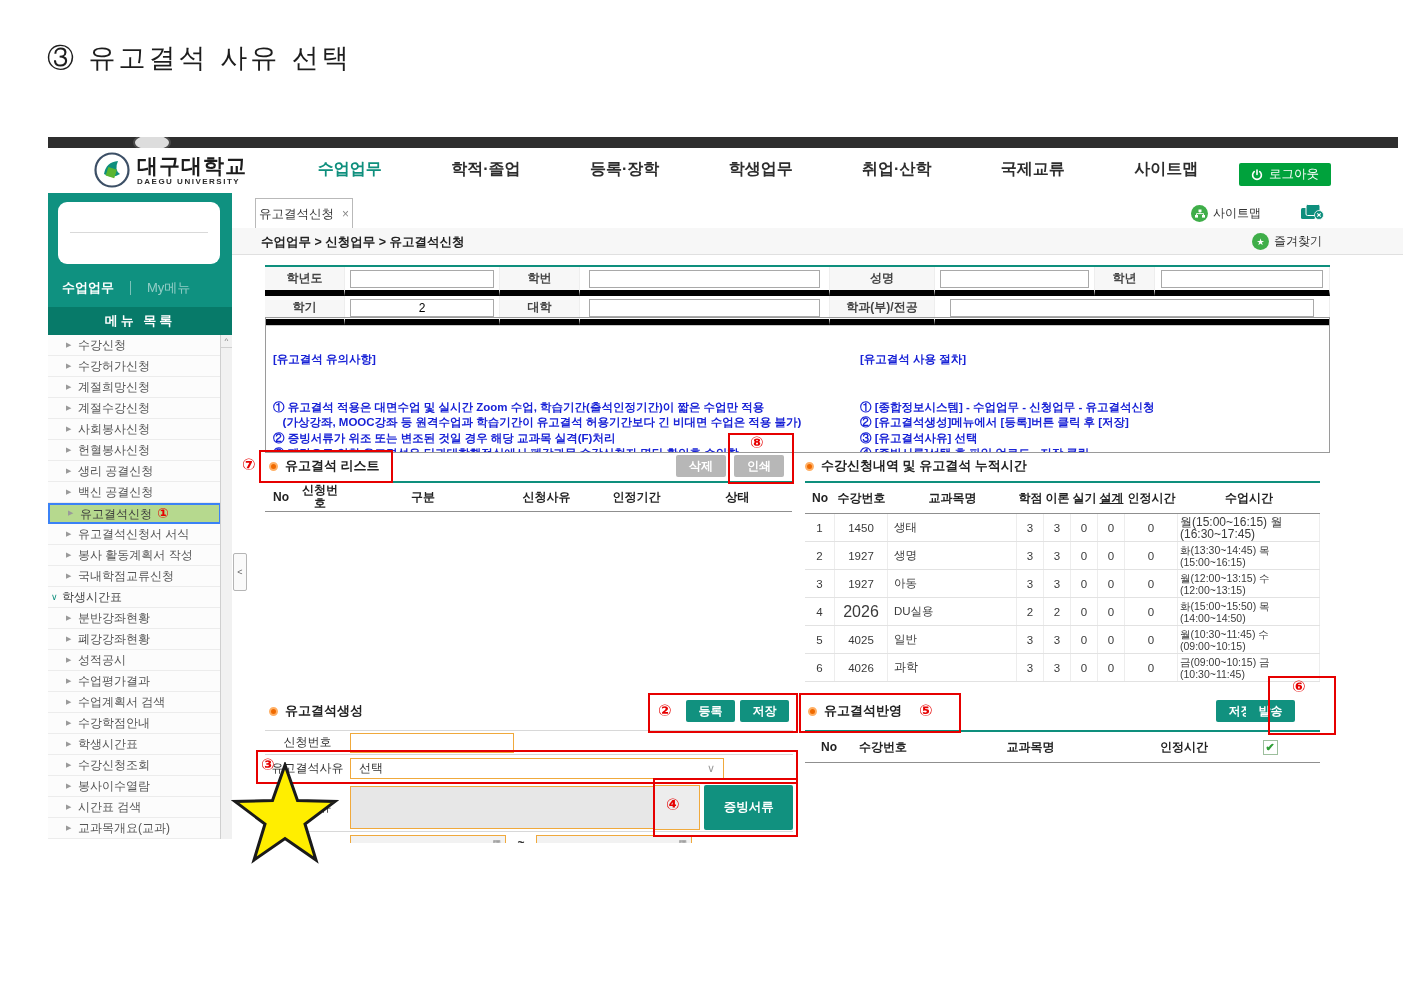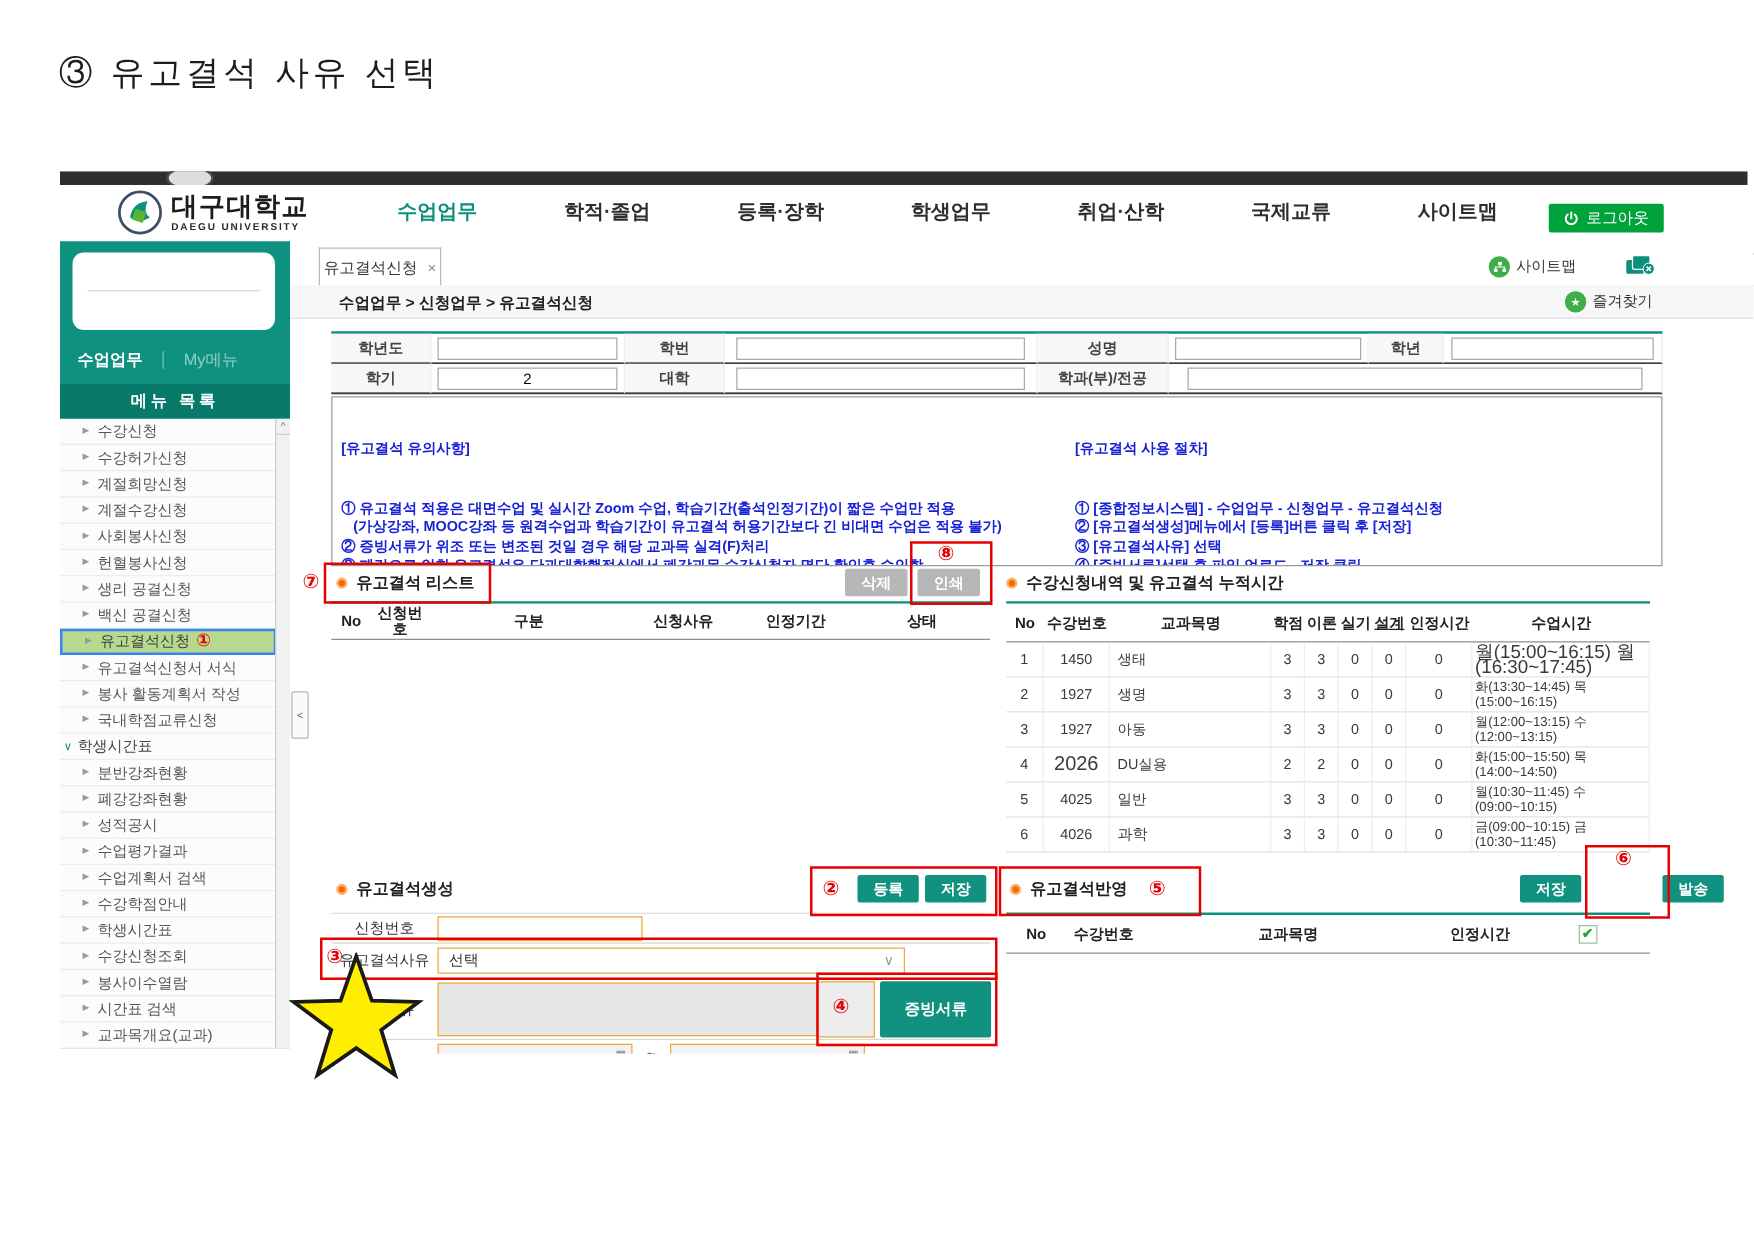--- a/index.html
+++ b/index.html
@@ -59,28 +59,28 @@
   .tabstrip{position:absolute;left:184px;top:61px;width:1171px;height:30px;border-bottom:1px solid #b9b9b9;background:#fff;}
   .tab{position:absolute;left:23px;top:0;width:96px;height:30px;border:1px solid #b9b9b9;border-bottom:none;
        background:#fff;display:flex;align-items:center;justify-content:center;gap:8px;font-size:12.5px;color:#333;cursor:pointer;}
   .tab .x{color:#888;font-size:12px;cursor:pointer;}
   .chip{display:flex;align-items:center;gap:5px;font-size:12px;color:#333;cursor:pointer;}
   .gicon{width:17px;height:17px;border-radius:50%;background:#3fae49;color:#fff;display:flex;
          align-items:center;justify-content:center;font-size:9px;}
   .sitemap-chip{position:absolute;left:1143px;top:68px;}
   .win-icon{position:absolute;left:1252px;top:67px;cursor:pointer;}
   .crumb-row{position:absolute;left:184px;top:91px;width:1171px;height:26px;background:#f7f7f7;border-bottom:1px solid #e0e0e0;}
-  .crumb{position:absolute;left:39px;top:6px;font-size:12.5px;font-weight:bold;color:#222;}
+  .crumb{position:absolute;left:29px;top:6px;font-size:12.5px;font-weight:bold;color:#222;}
   .fav-chip{position:absolute;right:81px;top:5px;}
 
   
   .info-table{position:absolute;left:217px;top:128px;width:1065px;border-top:2px solid #0e8f7d;
               border-bottom:1px solid #c9c9c9;display:grid;
               grid-template-columns:80px 155px 80px 250px 105px 160px 60px 175px;}
-  .info-cell{height:23px;border-bottom:1px solid #000000;display:flex;align-items:center;justify-content:center;
+  .info-cell{height:23px;border-bottom:6px solid #000000;display:flex;align-items:center;justify-content:center;
              font-size:12px;color:#333;border-right:1px solid #eee;}
   .info-cell.lbl{background:#f7f7f7;font-weight:bold;color:#444;}
   .info-cell input{width:92%;height:16px;border:1px solid #a9a9a9;font-size:12px;
                    font-family:"Liberation Sans",sans-serif;text-align:center;padding:0;}
   .info-cell.span3{grid-column:span 3;}
 
   
   .notice{position:absolute;left:217px;top:180px;width:1063px;height:134px;border:1px solid #9a9a9a;overflow:hidden;}
   .ncol{position:absolute;top:3px;color:#1822d6;font-size:11.5px;font-weight:bold;line-height:15.5px;white-space:pre-wrap;}
   .ncol .nt{margin-bottom:1px;}
@@ -327,21 +327,21 @@
         </div>
         <div class="dt-row" style="height: 27px;">
           <div class="dt-cell" style="width: 30px; font-size: 11.5px;">1</div>
           <div class="dt-cell" style="width: 53px; font-size: 11.5px;">1450</div>
           <div class="dt-cell left" style="width: 129px; font-size: 11.5px;">생태</div>
           <div class="dt-cell" style="width: 27px; font-size: 11.5px;">3</div>
           <div class="dt-cell" style="width: 27px; font-size: 11.5px;">3</div>
           <div class="dt-cell" style="width: 27px; font-size: 11.5px;">0</div>
           <div class="dt-cell" style="width: 27px; font-size: 11.5px;">0</div>
           <div class="dt-cell" style="width: 53px; font-size: 11.5px;">0</div>
-          <div class="dt-cell time" style="width: 142px; font-size: 15px;">월(15:00~16:15) 월(16:30~17:45)</div>
+          <div class="dt-cell time" style="width: 142px; font-size: 12px;">월(15:00~16:15) 월(16:30~17:45)</div>
         </div>
         <div class="dt-row" style="height: 27px;">
           <div class="dt-cell" style="width: 30px; font-size: 11.5px;">2</div>
           <div class="dt-cell" style="width: 53px; font-size: 11.5px;">1927</div>
           <div class="dt-cell left" style="width: 129px; font-size: 11.5px;">생명</div>
           <div class="dt-cell" style="width: 27px; font-size: 11.5px;">3</div>
           <div class="dt-cell" style="width: 27px; font-size: 11.5px;">3</div>
           <div class="dt-cell" style="width: 27px; font-size: 11.5px;">0</div>
           <div class="dt-cell" style="width: 27px; font-size: 11.5px;">0</div>
           <div class="dt-cell" style="width: 53px; font-size: 11.5px;">0</div>
@@ -438,21 +438,21 @@
 
     <div class="rbox" style="left:1220px;top:539px;width:64px;height:55px;"></div>
     <span class="ann abs" style="left:1244px;top:542px;">⑥</span>
     <div class="rbox" style="left:751px;top:556px;width:158px;height:36px;"></div>
     <div class="sec-title abs" style="left:760px;top:565px;">
       <span class="dot2"></span>
       <span>유고결석반영</span>
       <span class="ann" style="margin-left:10px;">⑤</span>
     </div>
     <div class="btn abs" style="left:1168px;top:563px;width:25px;">저장</div>
-    <div class="btn abs" style="left:1282px;top:563px;width:25px;">발송</div>
+    <div class="btn abs" style="left:1198px;top:563px;width:25px;">발송</div>
     <div class="dtable" id="reflect-table" style="left:757px;top:593px;width:515px;">
         <div class="dt-head" style="height: 30px;">
           <div class="dt-hcell" style="width: 48px;">No</div>
           <div class="dt-hcell" style="width: 60px;">수강번호</div>
           <div class="dt-hcell" style="width: 235px;">교과목명</div>
           <div class="dt-hcell" style="width: 72px;">인정시간</div>
           <div class="dt-hcell" style="width: 100px;">
             <span class="check-glyph">✔</span>
           </div>
         </div>

